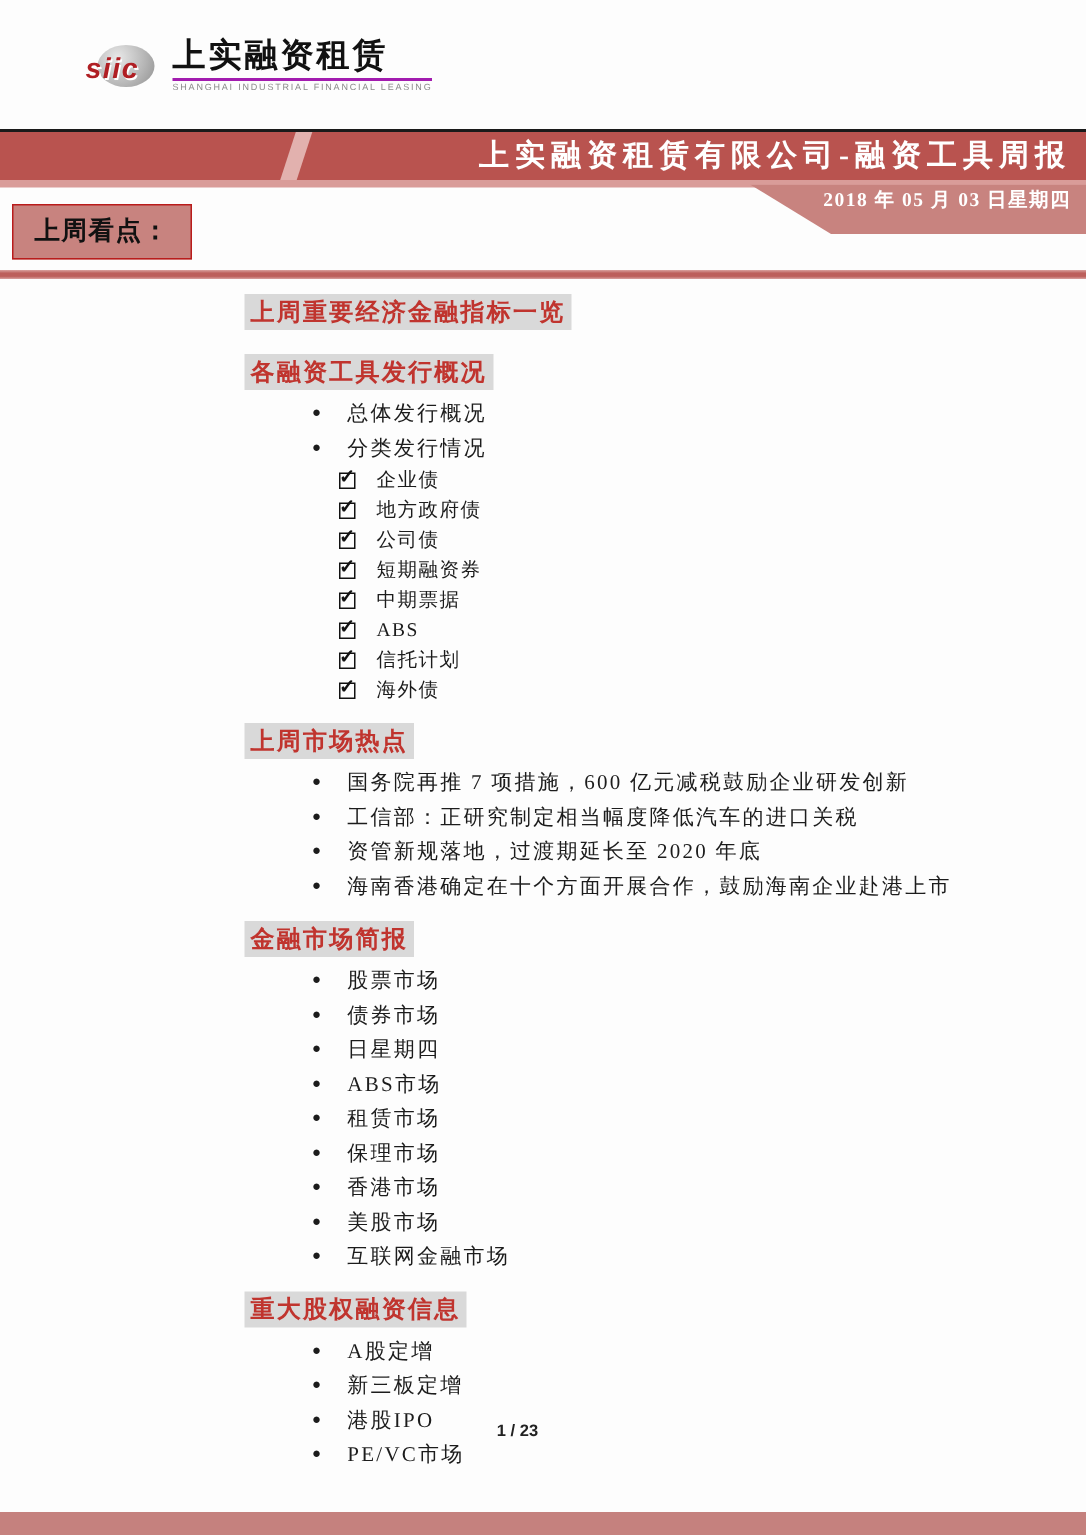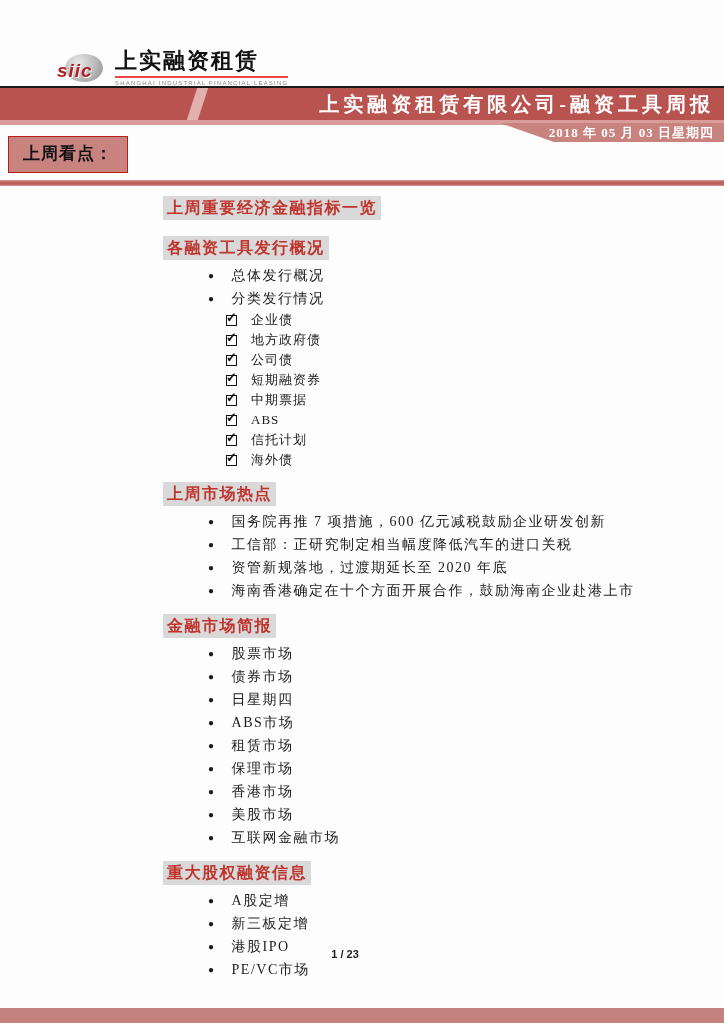--- a/index.html
+++ b/index.html
@@ -1,42 +1,42 @@
 <!DOCTYPE html>
 <html><head>
 <meta charset="utf-8">
 <style>
   html,body{margin:0;padding:0;background:#ffffff;}
   .page{position:relative;width:724px;height:1023px;background:#fdfdfd;overflow:hidden;
         font-family:"Liberation Serif","DejaVu Serif",serif;}
 
   
-  .logo{position:absolute;left:57px;top:48px;display:flex;align-items:flex-start;}
+  .logo{position:absolute;left:57px;top:24px;display:flex;align-items:flex-start;}
   .logo-mark{position:relative;width:52px;height:34px;margin-top:6px;}
   .logo-globe{position:absolute;left:8px;top:0;width:38px;height:28px;border-radius:50%;
               background:radial-gradient(circle at 35% 30%,#e8e8e8,#b9b9b9 55%,#8f8f8f);}
   .logo-siic{position:absolute;left:0;top:6px;font-family:"Liberation Sans","DejaVu Sans",sans-serif;
              font-style:italic;font-weight:bold;font-size:19px;color:#b01f24;letter-spacing:1px;
              text-shadow:1px 1px 0 #fff;}
   .logo-text{margin-left:6px;}
   .logo-cn{font-size:22px;font-weight:bold;color:#111;letter-spacing:2px;
-           border-bottom:2px solid #ef4444;padding-bottom:2px;line-height:26px;}
+           border-bottom:2px solid #a21caf;padding-bottom:2px;line-height:26px;}
   .logo-en{font-size:6px;color:#8a8a8a;letter-spacing:1.2px;margin-top:2px;
            font-family:"Liberation Sans","DejaVu Sans",sans-serif;}
 
   
   .banner{position:absolute;left:0;top:86px;width:724px;}
   .banner-topline{height:2px;background:#1a1a1a;}
   .banner-main{position:relative;height:32px;background:#b9534f;}
   .banner-slash{position:absolute;left:192px;top:0;width:11px;height:32px;background:#e2b1ae;
                 transform:skewX(-18deg);}
   .banner-title{position:absolute;right:10px;top:0;line-height:32px;color:#ffffff;
                 font-size:20px;font-weight:bold;letter-spacing:4px;white-space:nowrap;}
   .banner-strip{height:5px;background:#d99c99;}
-  .banner-date{position:absolute;right:0;top:37px;height:19px;width:224px;background:#c8837f;
+  .banner-date{position:absolute;right:0;top:37px;height:33px;width:224px;background:#c8837f;
                clip-path:polygon(54px 100%,0 0,100% 0,100% 100%);
                color:#fff;font-weight:bold;font-size:13px;line-height:19px;
                text-align:right;padding-right:10px;box-sizing:border-box;letter-spacing:1px;}
 
   
   .highlights-box{position:absolute;left:8px;top:136px;min-width:96px;height:37px;background:#c8837f;
                   border:1px solid #b91c1c;box-sizing:border-box;color:#111;font-weight:bold;
                   font-size:17px;line-height:34px;padding:0 14px;letter-spacing:1px;}
   .divider{position:absolute;left:0;top:180px;width:724px;height:6px;
            background:linear-gradient(180deg,#d9a19e,#bc5f5b 35%,#bc5f5b 70%,#d9a19e);}

